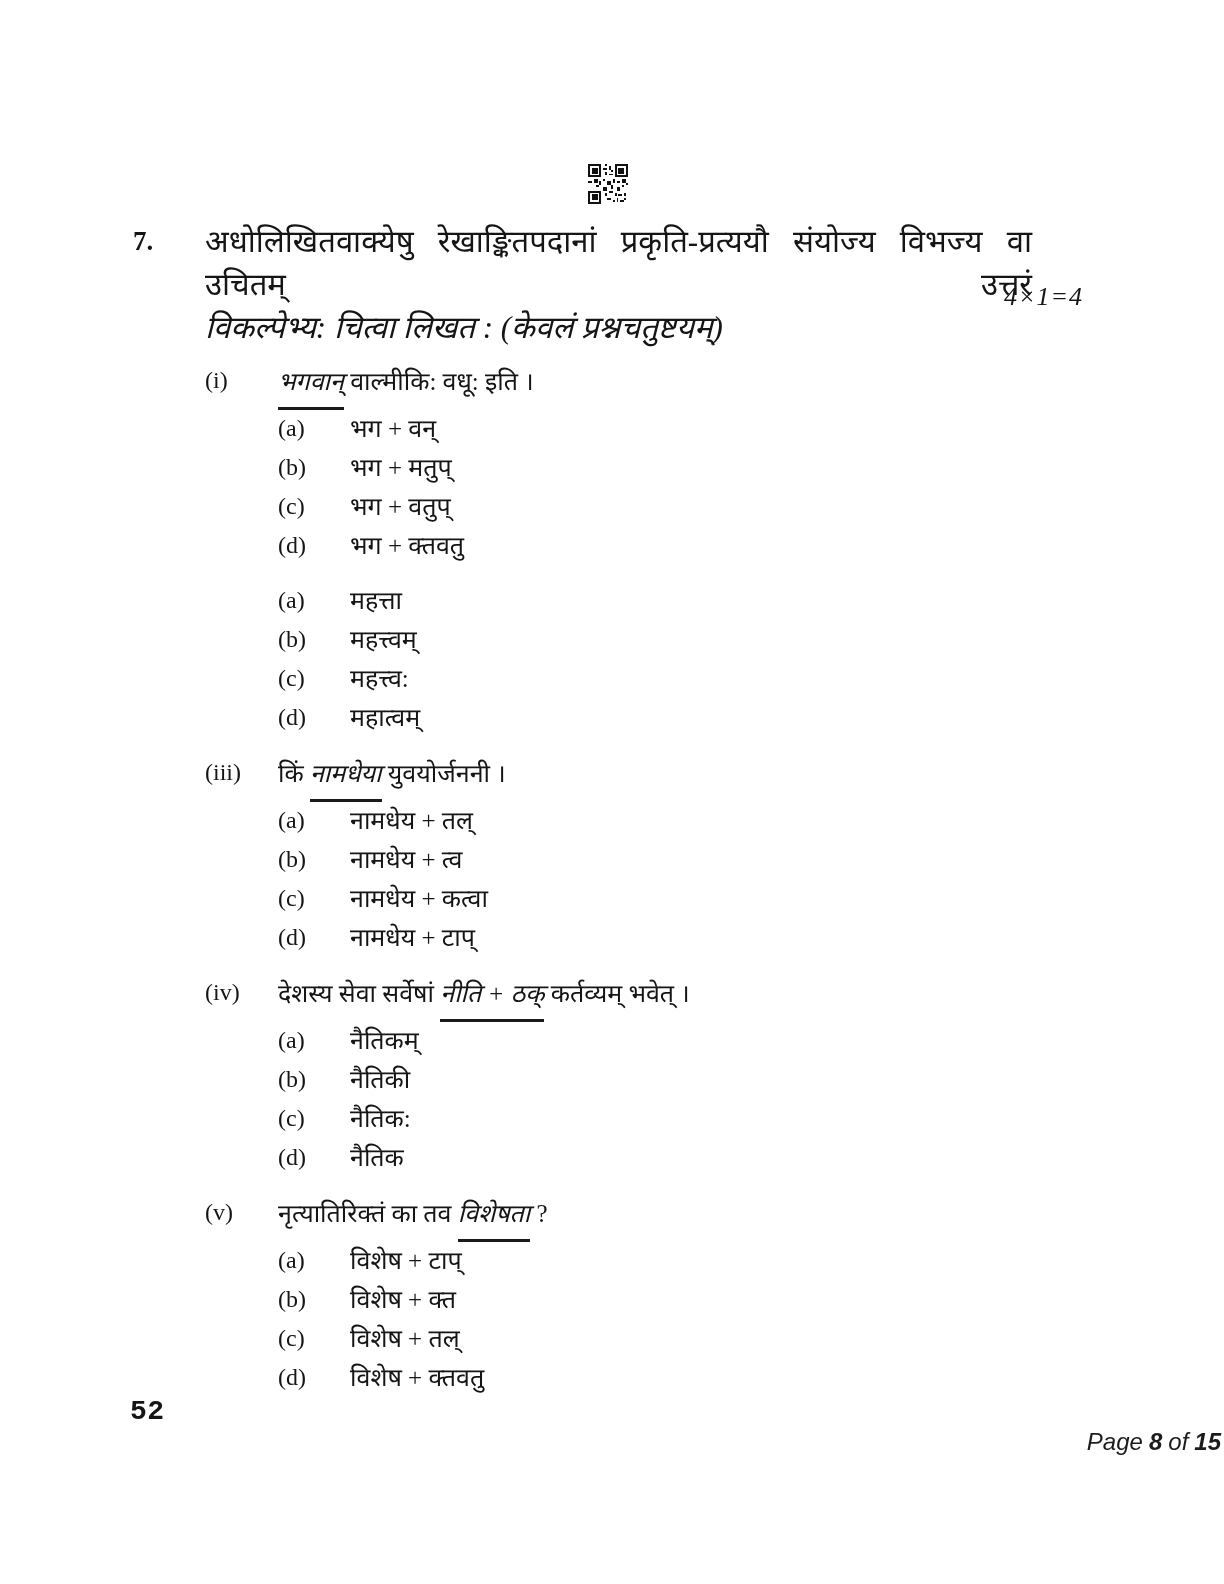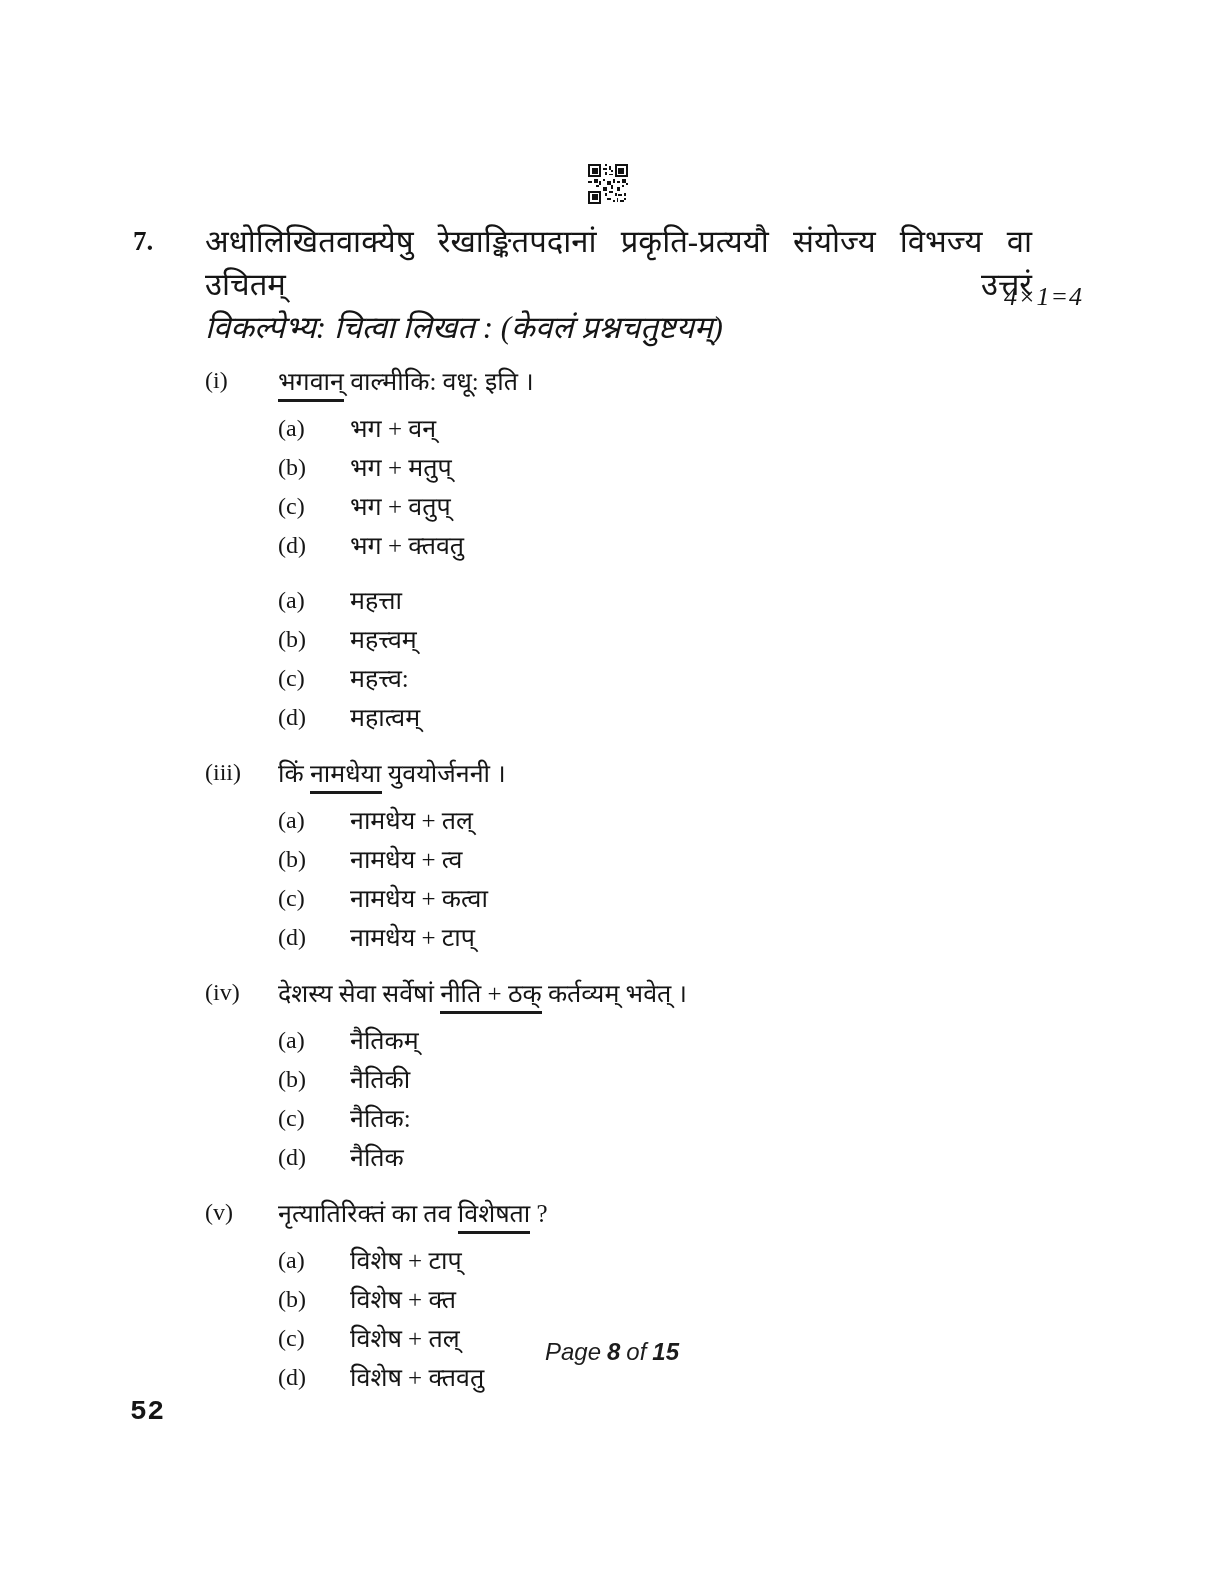--- a/index.html
+++ b/index.html
@@ -65,21 +65,22 @@
   .slabel {
     width: 73px;
     flex: 0 0 73px;
     font-size: 24px;
     font-family: "Liberation Serif", serif;
     padding-top: 2px;
   }
   .stext { line-height: 34px; }
   .ul-word {
     border-bottom: 3px solid #1a1a1a;
-    padding-bottom: 4px;
+    padding-bottom: 12px;
+    font-style: italic;
   }
   .opt { display: flex; align-items: flex-start; margin-left: 73px; height: 39px; font-size: 25px; }
   .olabel {
     width: 72px;
     flex: 0 0 72px;
     font-size: 24px;
     font-family: "Liberation Serif", serif;
     padding-top: 2px;
   }
   .otext { line-height: 32px; text-align: right; }
@@ -90,23 +91,23 @@
     left: 130px;
     top: 1396px;
     font-family: Liberation Mono, monospace;
     font-size: 28px;
     font-weight: 600;
     letter-spacing: 0.5px;
   }
   .footer-page {
     position: absolute;
     left: 0;
-    top: 1338px;
+    top: 1428px;
     width: 100%;
-    text-align: center;
+    text-align: right;
     font-family: "Liberation Sans", sans-serif;
     font-style: italic;
     font-size: 24px;
     color: #1c1c1c;
   }
   .footer-page .num { font-weight: bold; }
   .footer-page span { margin: 0 3px; }
 </style>
 </head>
 <body>

